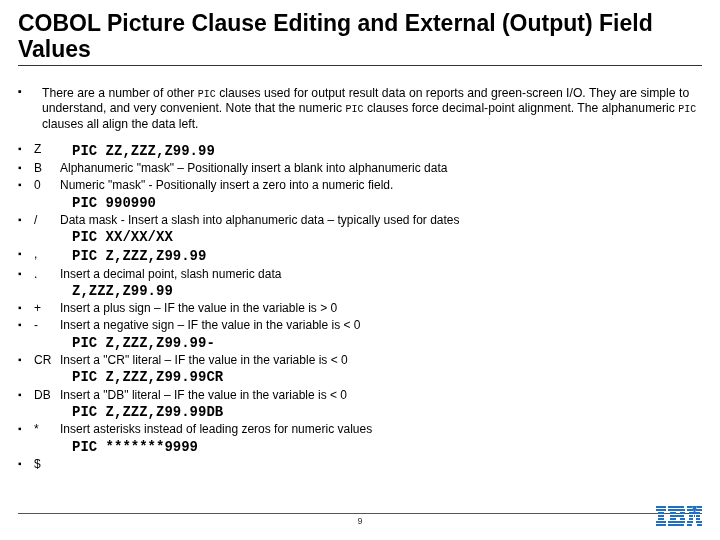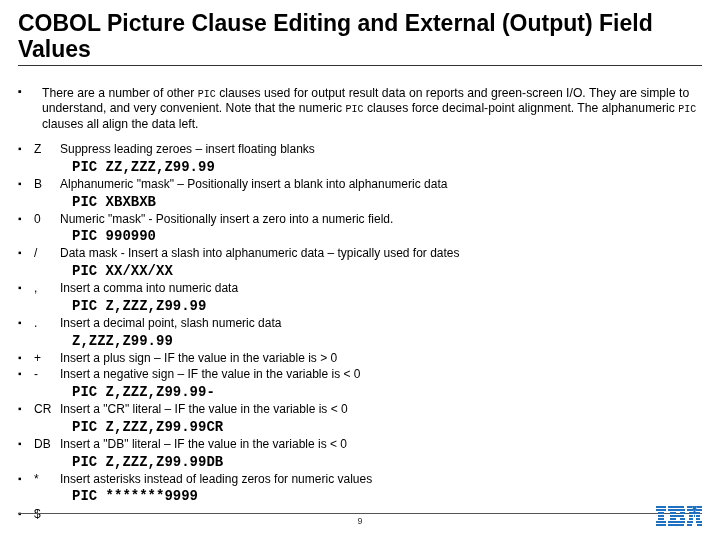--- a/index.html
+++ b/index.html
@@ -117,41 +117,41 @@
     <div class="bullet">▪</div>
     <div class="intro-text">
       <span>There are a number of other </span><span class="mono-inline">PIC</span><span> clauses used for output result data on reports and green-screen I/O.  They are simple to understand, and very convenient.  Note that the numeric </span><span class="mono-inline">PIC</span><span> clauses force decimal-point alignment.  The alphanumeric </span><span class="mono-inline">PIC</span><span> clauses all align the data left.</span>
     </div>
   </div>
 
   <div class="items" id="items-container">
       <div class="item-row">
         <div class="col-bullet">▪</div>
         <div class="col-sym">Z</div>
-        <div class="col-desc"><span>Suppress leading zeroes – insert floating blanks</span><span class="pic">PIC ZZ,ZZZ,Z99.99</span></div>
+        <div class="col-desc"><span class="pic">PIC ZZ,ZZZ,Z99.99</span></div>
       </div>
       <div class="item-row">
         <div class="col-bullet">▪</div>
         <div class="col-sym">B</div>
-        <div class="col-desc"><span>Alphanumeric "mask" – Positionally insert a blank into alphanumeric data</span><span class="pic">PIC XBXBXB</span></div>
+        <div class="col-desc"><span>Alphanumeric "mask" – Positionally insert a blank into alphanumeric data</span></div>
       </div>
       <div class="item-row">
         <div class="col-bullet">▪</div>
         <div class="col-sym">0</div>
         <div class="col-desc"><span>Numeric "mask" - Positionally insert a zero into a numeric field.</span><span class="pic">PIC 990990</span></div>
       </div>
       <div class="item-row">
         <div class="col-bullet">▪</div>
         <div class="col-sym">/</div>
         <div class="col-desc"><span>Data mask - Insert a slash into alphanumeric data – typically used for dates</span><span class="pic">PIC XX/XX/XX</span></div>
       </div>
       <div class="item-row">
         <div class="col-bullet">▪</div>
         <div class="col-sym">,</div>
-        <div class="col-desc"><span>Insert a comma into numeric data</span><span class="pic">PIC Z,ZZZ,Z99.99</span></div>
+        <div class="col-desc"><span class="pic">PIC Z,ZZZ,Z99.99</span></div>
       </div>
       <div class="item-row">
         <div class="col-bullet">▪</div>
         <div class="col-sym">.</div>
         <div class="col-desc"><span>Insert a decimal point, slash numeric data</span><span class="pic">Z,ZZZ,Z99.99</span></div>
       </div>
       <div class="item-row">
         <div class="col-bullet">▪</div>
         <div class="col-sym">+</div>
         <div class="col-desc"><span>Insert a plus sign – IF the value in the variable is &gt; 0</span></div>

